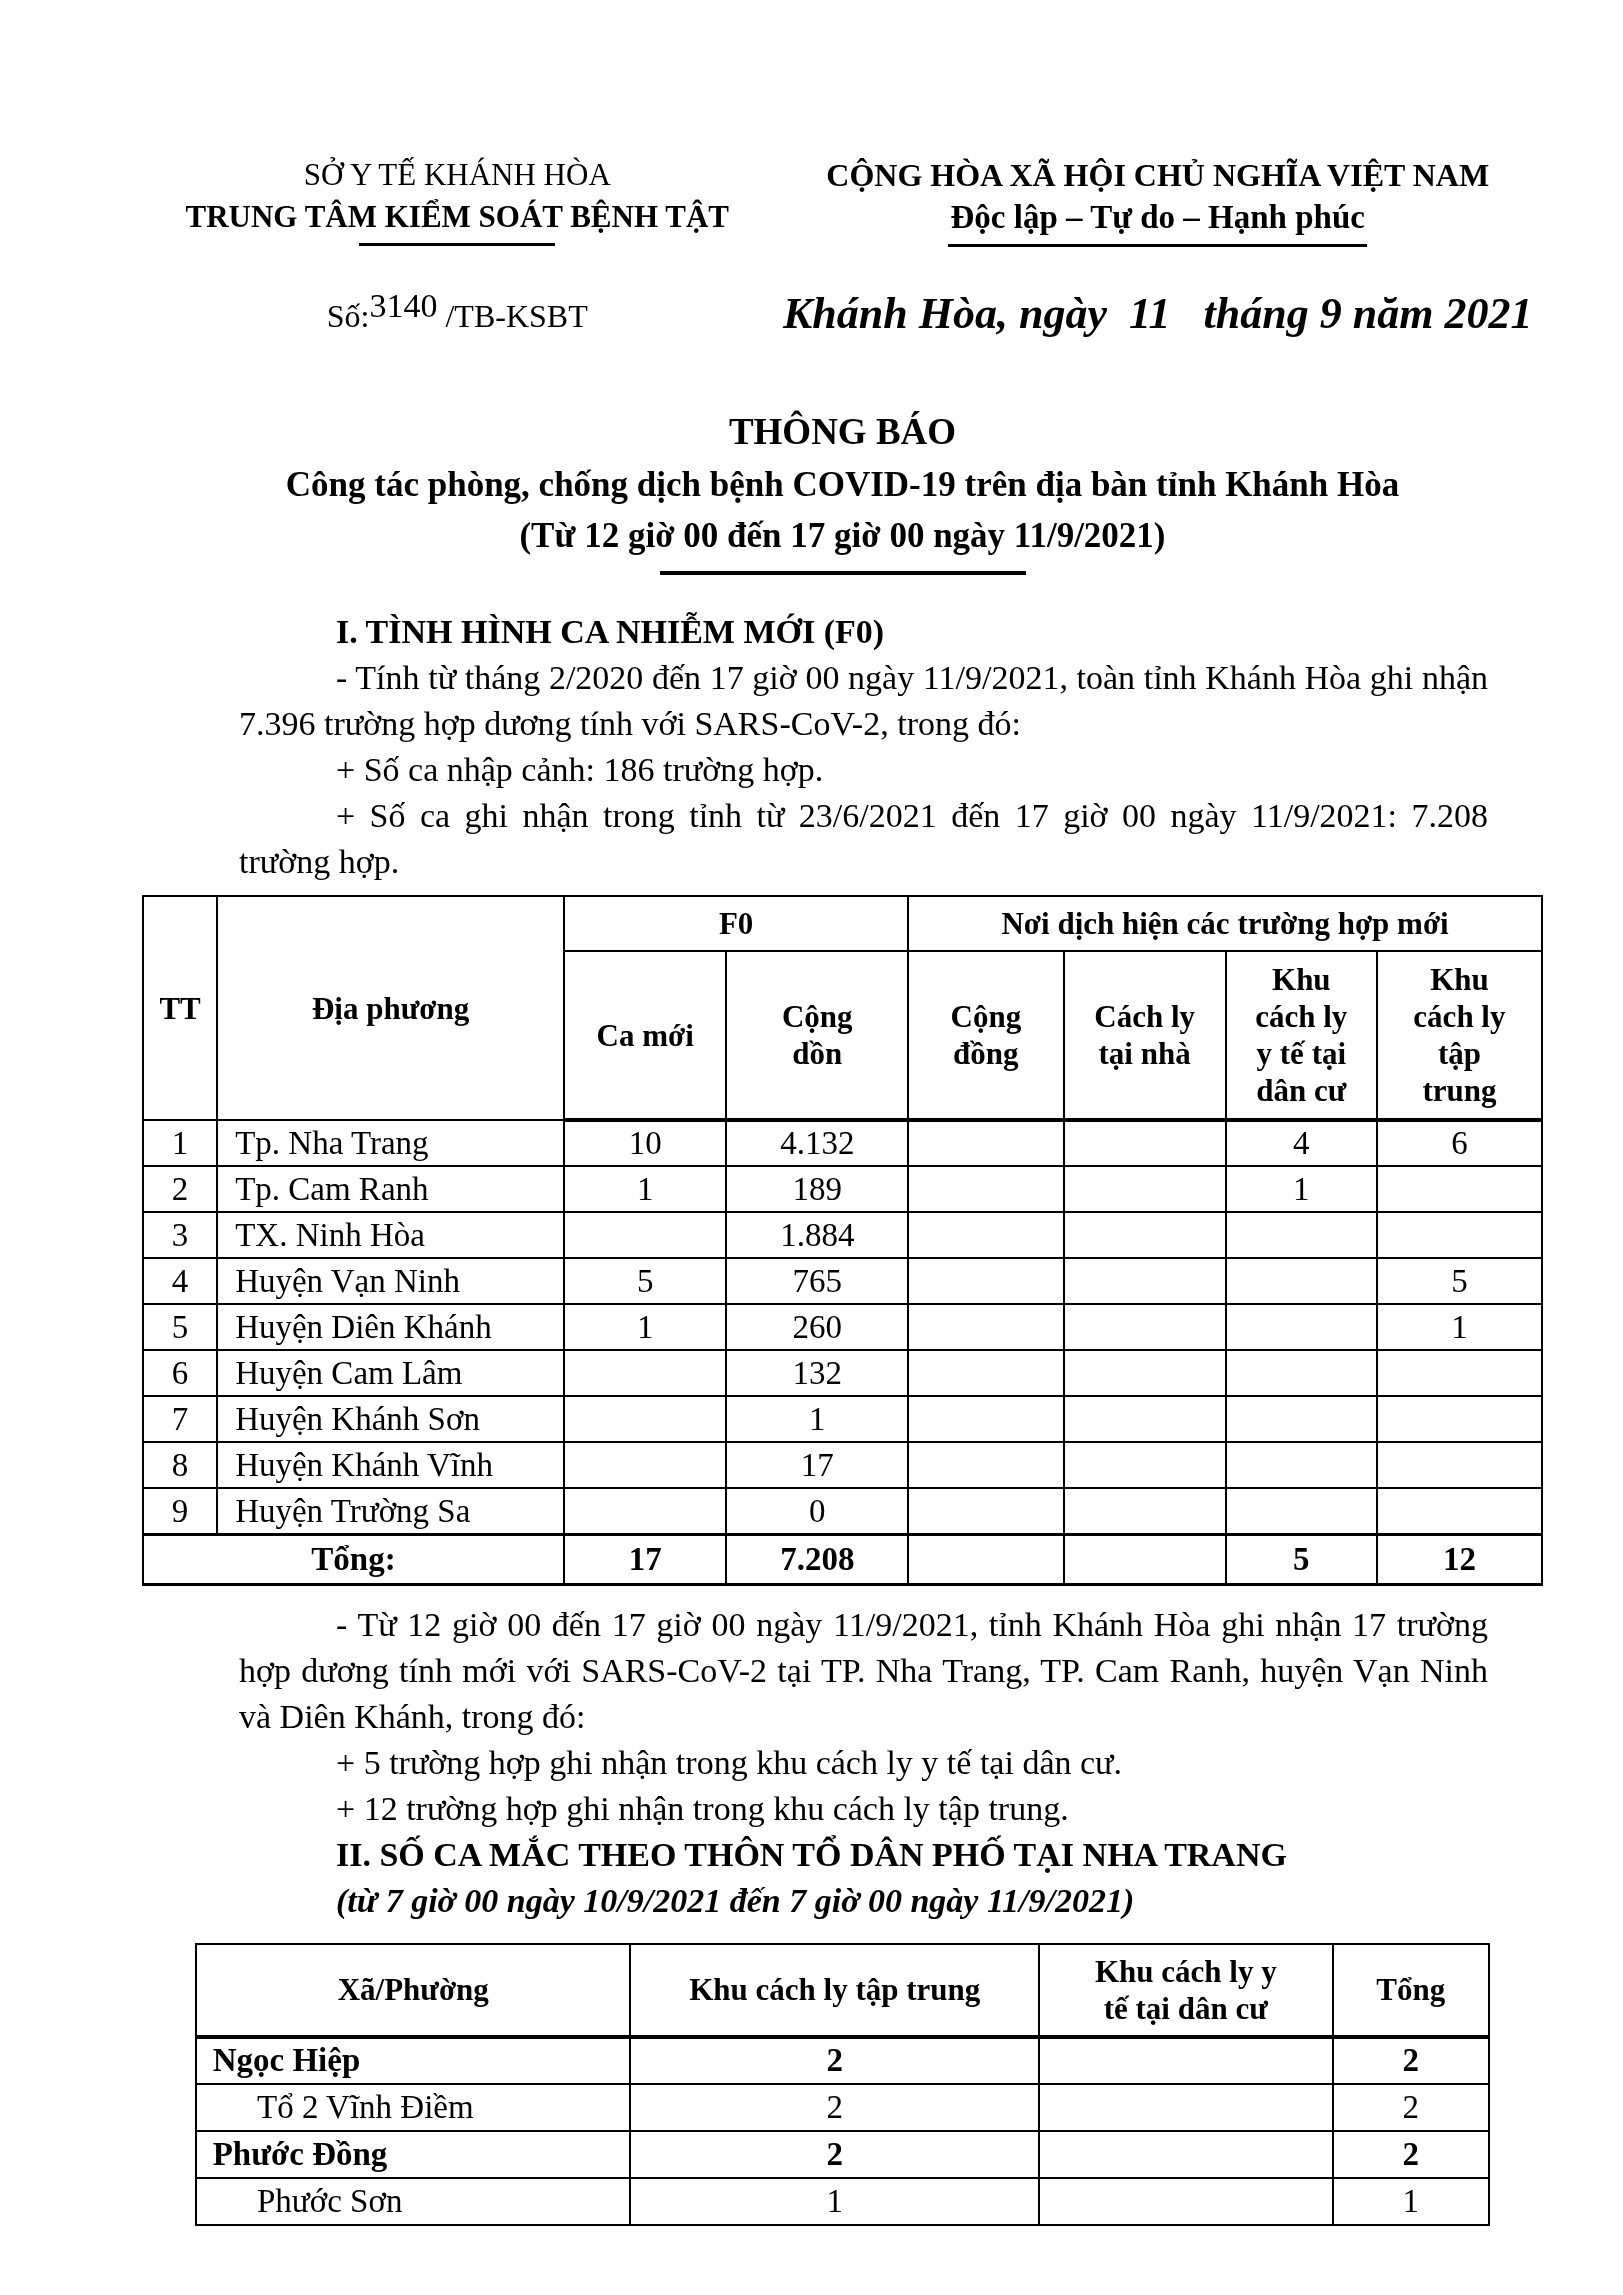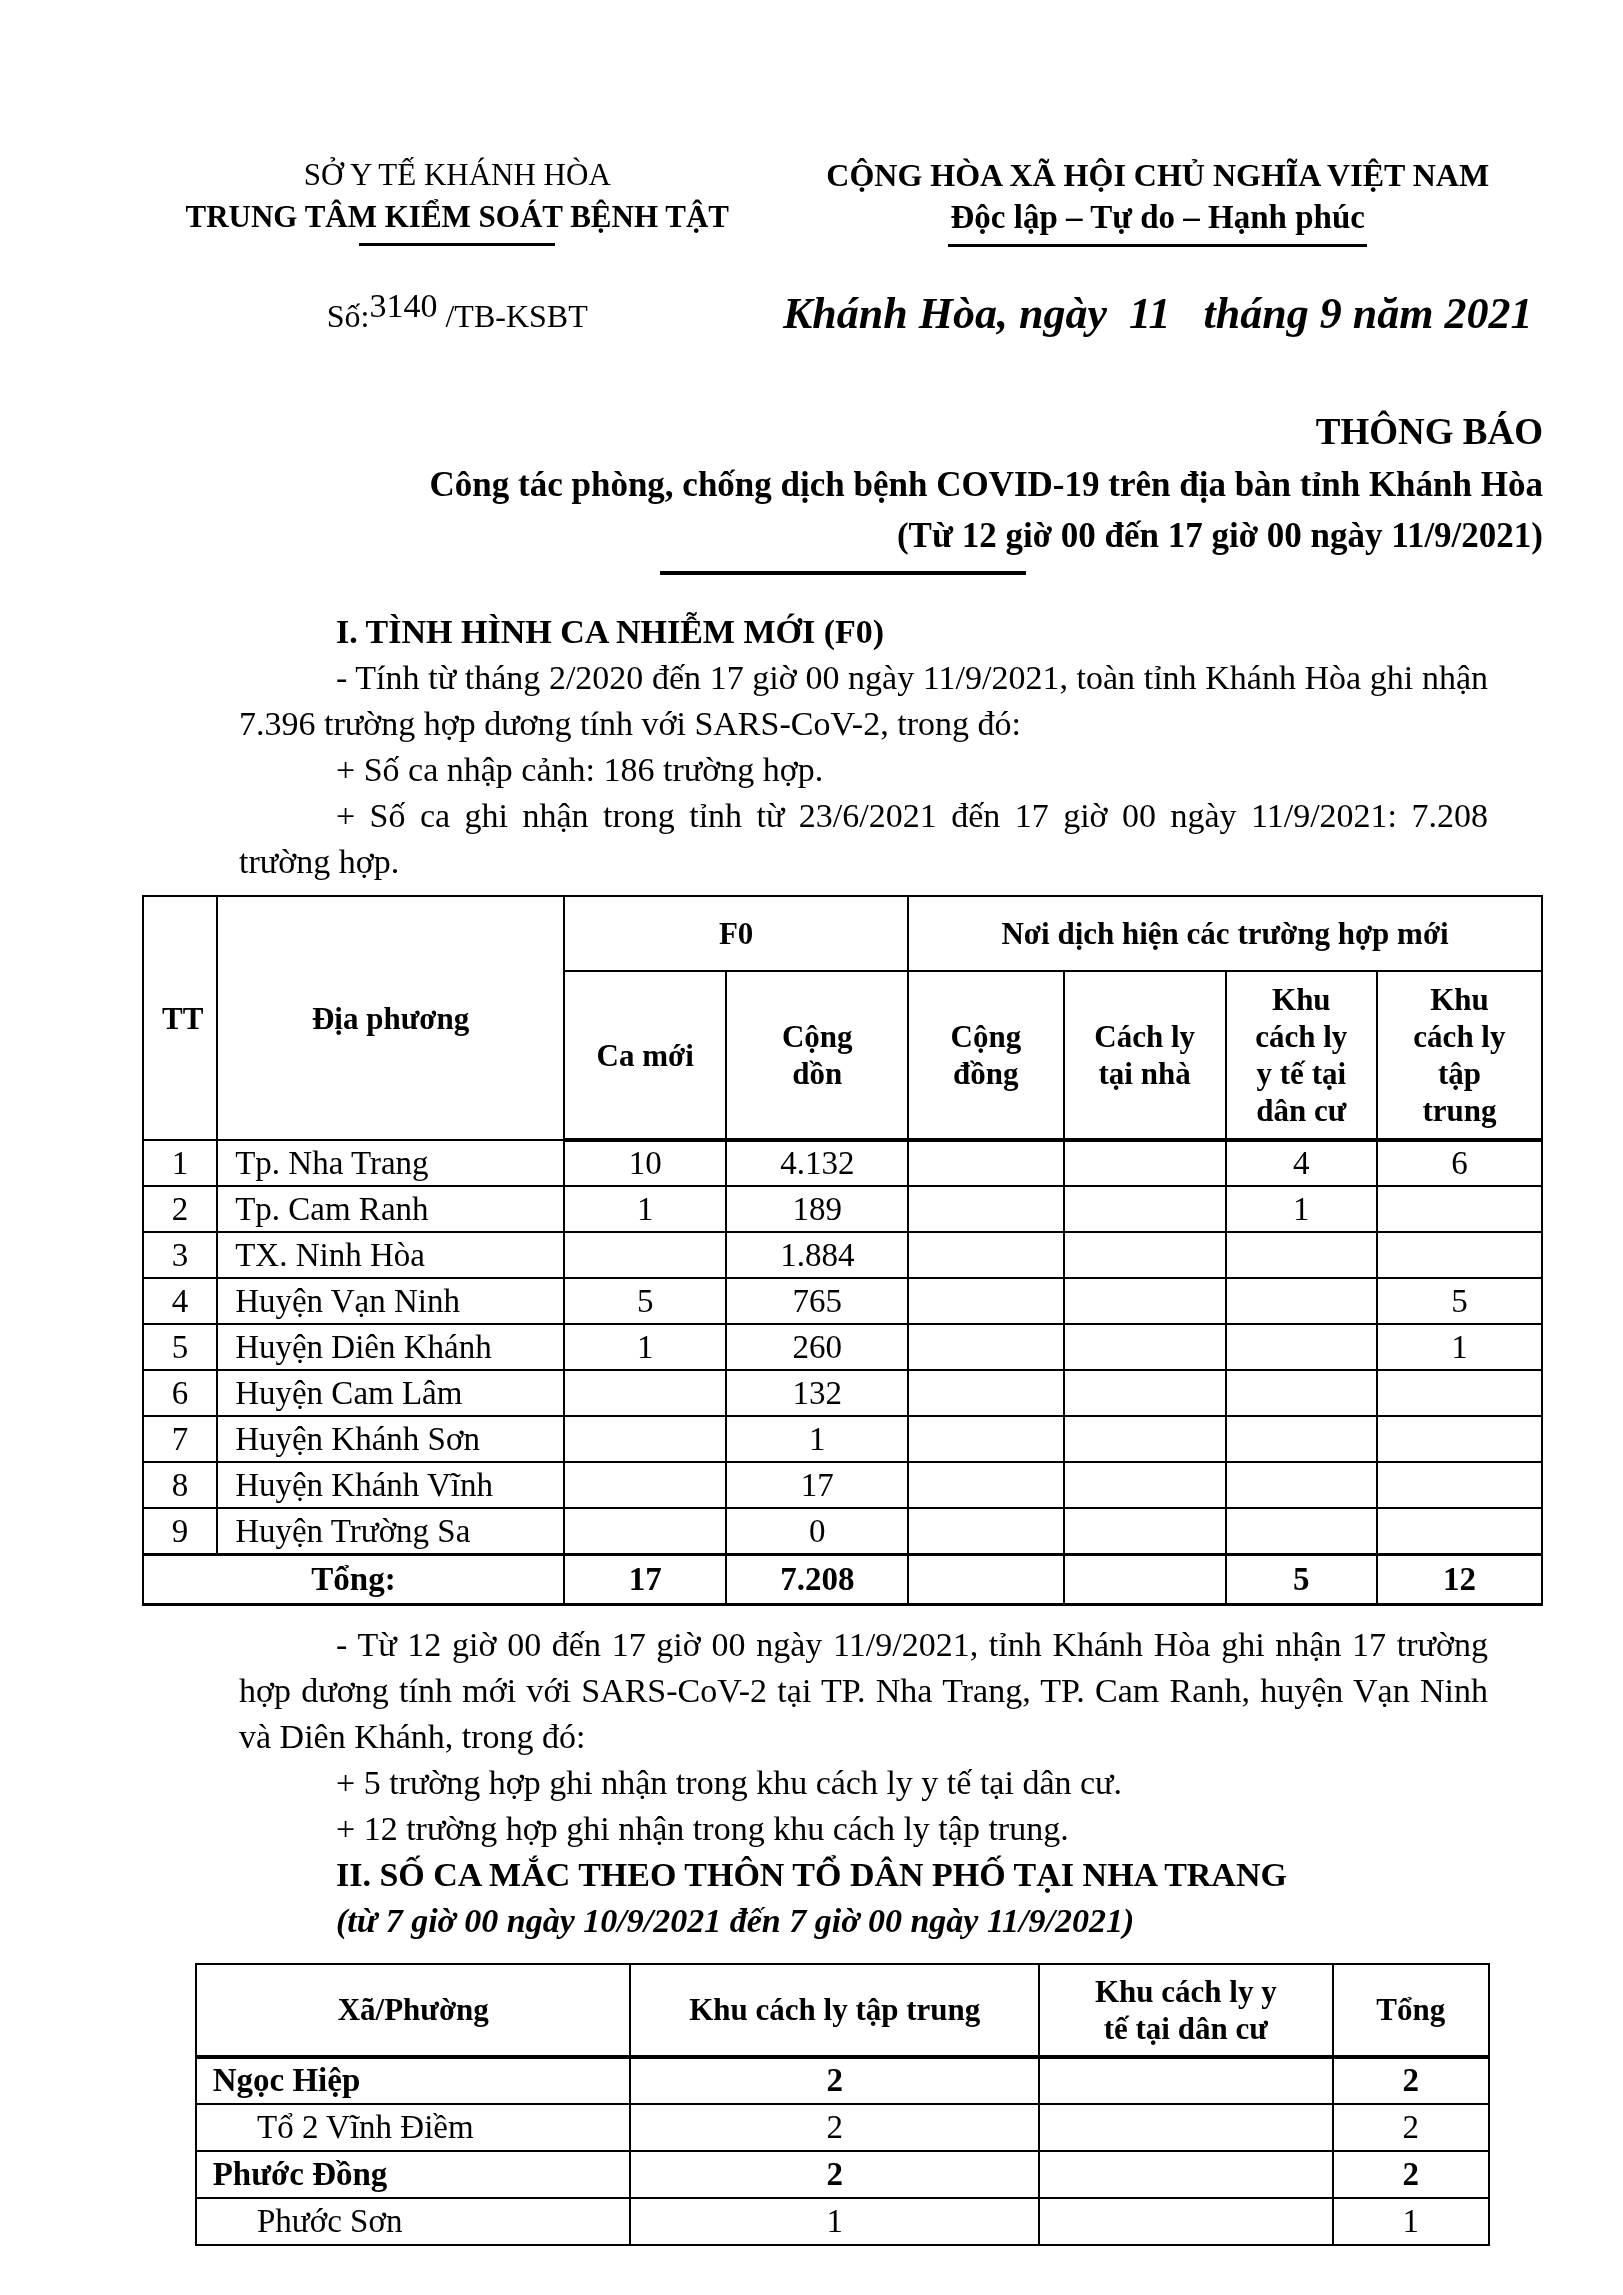--- a/index.html
+++ b/index.html
@@ -17,36 +17,36 @@
   .org2{font-size:31px;line-height:42px;font-weight:bold;}
   .nation{font-size:32px;line-height:42px;font-weight:bold;}
   .motto{font-size:33px;line-height:43px;font-weight:bold;}
   .rule{height:3.3px;background:#000;margin:5.2px auto 0;}
   .rule-left{width:196px;}
   .rule-right{width:419px;}
   .doc-number{margin-top:51px;font-size:32px;white-space:pre;}
   .doc-number .raised{position:relative;top:-10.5px;font-size:34px;}
   .date-line{margin-top:41px;font-size:44px;font-weight:bold;font-style:italic;white-space:pre;}
   
-  .title{text-align:right;margin-top:65px;font-weight:bold;}
+  .title{text-align:center;margin-top:65px;font-weight:bold;}
   .title-1{font-size:37px;line-height:55px;}
   .title-2{font-size:35px;line-height:51px;}
   .title-3{font-size:35px;line-height:51px;}
   .title-rule{width:366px;height:3.9px;background:#000;margin:9.2px auto 0;}
   
   .body-text{margin:34px 55px 0 97px;font-size:34px;line-height:46px;text-align:justify;}
   .para{margin:0;text-indent:97px;}
   .heading{margin:0;text-indent:97px;font-weight:bold;text-align:left;}
   .subheading-italic{margin:0;text-indent:97px;font-weight:bold;font-style:italic;text-align:left;}
   
   table{border-collapse:collapse;table-layout:fixed;}
   .t1{width:100%;margin-top:10.5px;border:2.6px solid #000;}
   .t1 th,.t1 td{border:2px solid #000;box-sizing:border-box;}
   .t1 th{font-weight:bold;font-size:31px;line-height:37px;text-align:center;vertical-align:middle;padding:5.2px 3.9px;}
-  .t1 thead tr.group th{border-bottom:2.6px solid #000;height:47px;padding:18px;}
+  .t1 thead tr.group th{border-bottom:2.6px solid #000;height:47px;padding:8px;}
   .t1 thead tr.sub th{border-bottom:4.6px solid #000;padding:9.2px 2.6px;}
   .t1 td{font-size:33px;line-height:39px;height:46px;padding:0.7px 5.2px;vertical-align:middle;text-align:center;border-top:2.6px solid #000;border-bottom:2.6px solid #000;}
   .t1 td.name{text-align:left;padding-left:17px;}
   .t1 tr.total td{font-weight:bold;height:50px;border-top:3.3px solid #000;border-bottom:3.9px solid #000;}
   
   .t2{width:calc(100% - 106px);margin:19px 53px 0;border:2.6px solid #000;}
   .t2 th,.t2 td{border:2px solid #000;box-sizing:border-box;}
   .t2 th{font-weight:bold;font-size:31px;line-height:37px;text-align:center;vertical-align:middle;padding:7.9px 3.9px;border-bottom:4.6px solid #000;height:93px;}
   .t2 td{font-size:33px;line-height:39px;height:47px;padding:0.7px 5.2px;vertical-align:middle;text-align:center;border-top:2.6px solid #000;border-bottom:2.6px solid #000;}
   .t2 td.name{text-align:left;padding-left:15.7px;}

